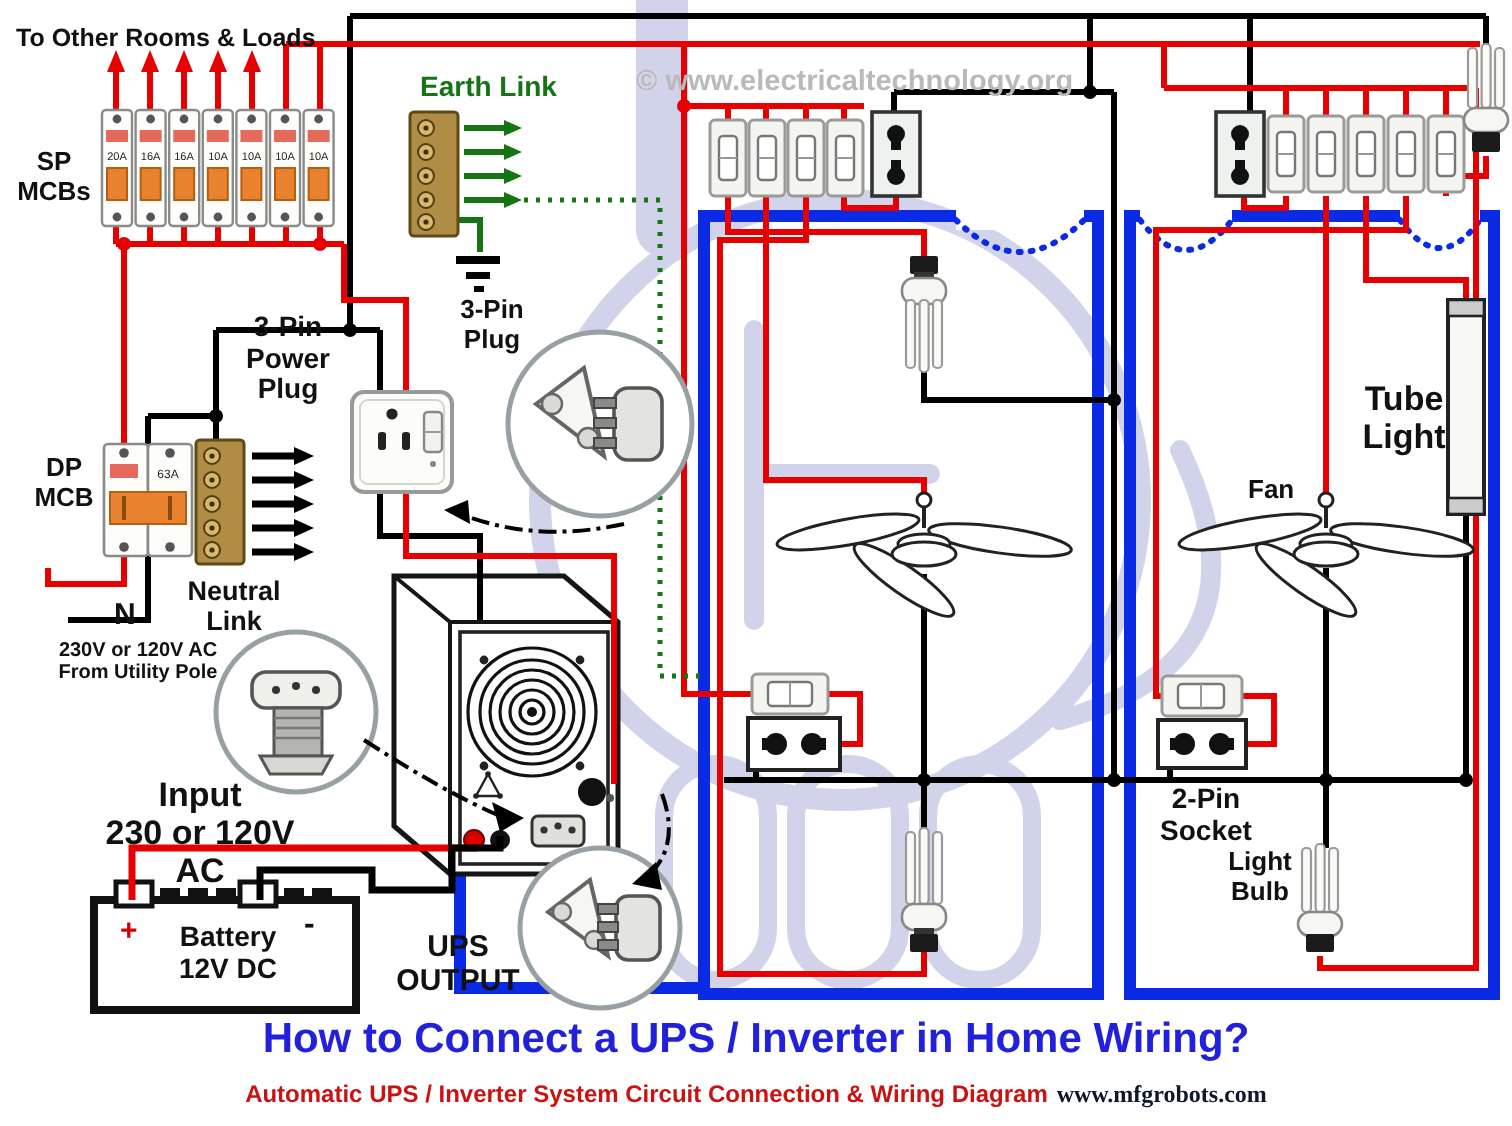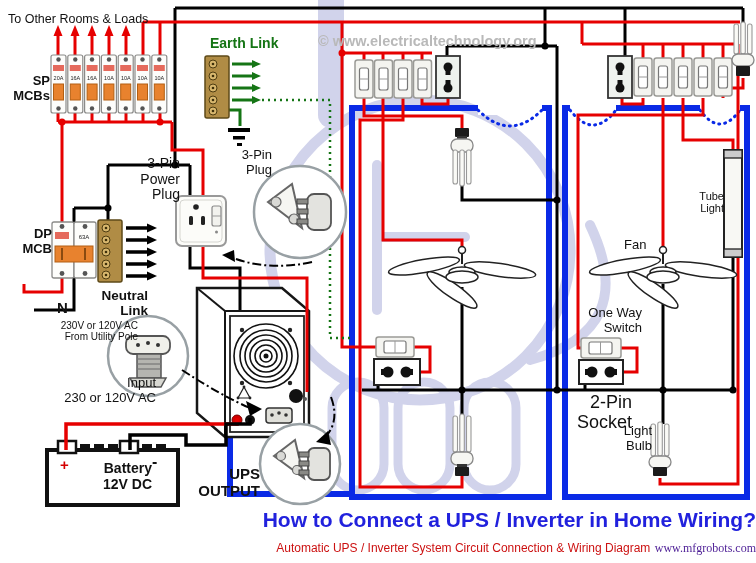--- a/index.html
+++ b/index.html
@@ -1,26 +1,26 @@
 <!DOCTYPE html>
 <html><head>
 <meta charset="utf-8">
 <style>
   html,body{margin:0;padding:0;background:#fff;}
   #canvas{position:relative;width:756px;height:563px;background:#ffffff;overflow:hidden;
           font-family:"Liberation Sans", sans-serif;}
   #canvas svg{position:absolute;left:0;top:0;}
-  .lbl{position:absolute;color:#111;line-height:1.12;}
-  .c{text-align:right;}
+  .lbl{position:absolute;color:#111;line-height:1.12;font-weight:bold;}
+  .c{text-align:center;}
   .b{font-weight:bold;}
   .green{color:#157515;padding-left:22px;}
   .gray{color:#b9b9b9;}
   .title{color:#2121dd;font-weight:bold;font-size:21px;}
   .subtitle{color:#cc1111;font-size:12px;}
-  .credit{color:#4c1d95;font-family:"Liberation Serif", serif;font-size:12px;margin-top:40px;}
+  .credit{color:#0f172a;font-family:"Liberation Serif", serif;font-size:12px;margin-top:40px;}
 </style>
 </head>
 <body>
 
 <div id="canvas">
 
 <svg width="756" height="563">
   <g stroke="#cdcfe9" fill="none" stroke-linecap="round" opacity="0.9">
     <circle cx="420" cy="250" r="150" stroke-width="11"></circle>
     <rect x="318" y="-12" width="26" height="140" rx="13" fill="#cdcfe9" stroke="none"></rect>
@@ -580,48 +580,44 @@
 <div class="lbl c" style="left:108px;top:156px;width:72px;font-size:14px;">
   <div>3-Pin Power</div>
   <div>Plug</div>
 </div>
 
 <div class="lbl c" style="left:220px;top:148px;width:52px;font-size:13px;">
   <div>3-Pin</div>
   <div>Plug</div>
 </div>
 
-<div class="lbl c" style="left:44px;top:376px;width:112px;font-size:13px;">
+<div class="lbl c" style="left:44px;top:388px;width:112px;font-size:17px;">
   <div>Input</div>
   <div>230 or 120V AC</div>
 </div>
 
 <div class="lbl b c" style="left:76px;top:461px;width:76px;font-size:14px;">
   <div>Battery</div>
   <div>12V DC</div>
 </div>
 
 <div class="lbl b c" style="left:198px;top:466px;width:62px;font-size:15px;">
   <div>UPS</div>
   <div>OUTPUT</div>
 </div>
 
-<div class="lbl c" style="left:680px;top:190px;width:44px;font-size:11px;">
+<div class="lbl c" style="left:680px;top:190px;width:44px;font-size:17px;">
   <div>Tube</div>
   <div>Light</div>
 </div>
 
 <div class="lbl" style="left:624px;top:238px;font-size:13px;">Fan</div>
 
-<div class="lbl c" style="left:576px;top:306px;width:66px;font-size:13px;">
-  <div>One Way</div>
-  <div>Switch</div>
-</div>
-
-<div class="lbl c" style="left:574px;top:392px;width:58px;font-size:18px;">
+
+<div class="lbl c" style="left:574px;top:392px;width:58px;font-size:14px;">
   <div>2-Pin</div>
   <div>Socket</div>
 </div>
 
 <div class="lbl c" style="left:608px;top:424px;width:44px;font-size:13px;">
   <div>Light</div>
   <div>Bulb</div>
 </div>
 
 <div class="lbl title c" style="left:0;top:508px;width:756px;">How to Connect a UPS / Inverter in Home Wiring?</div>

